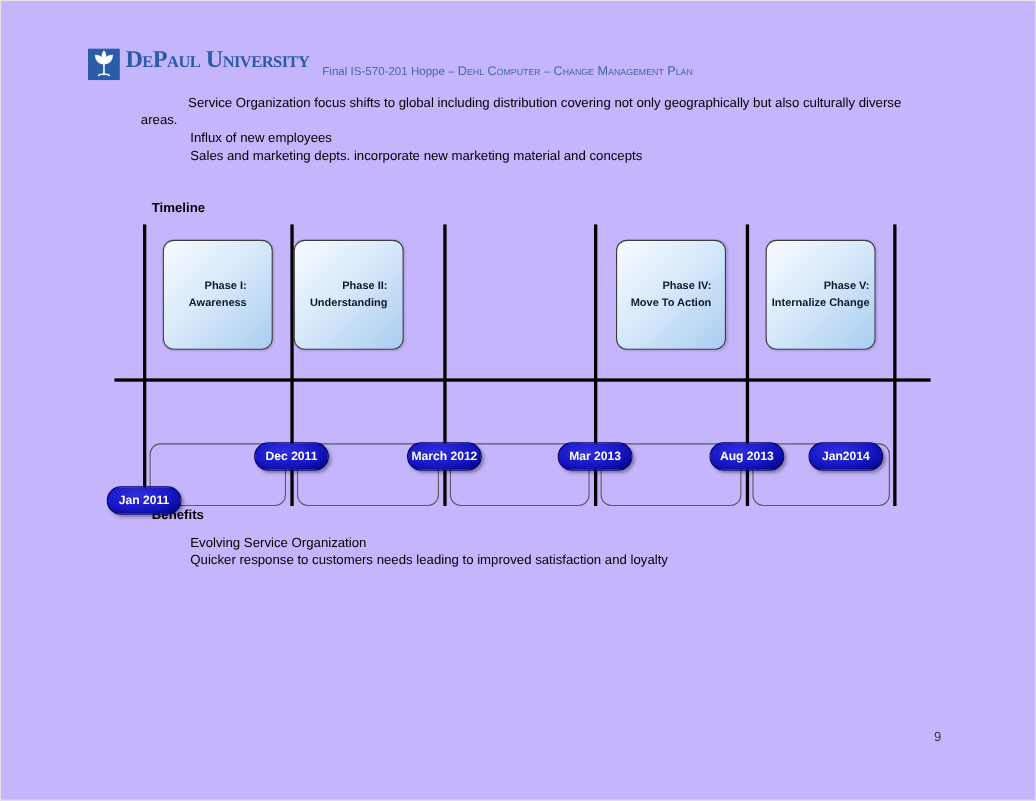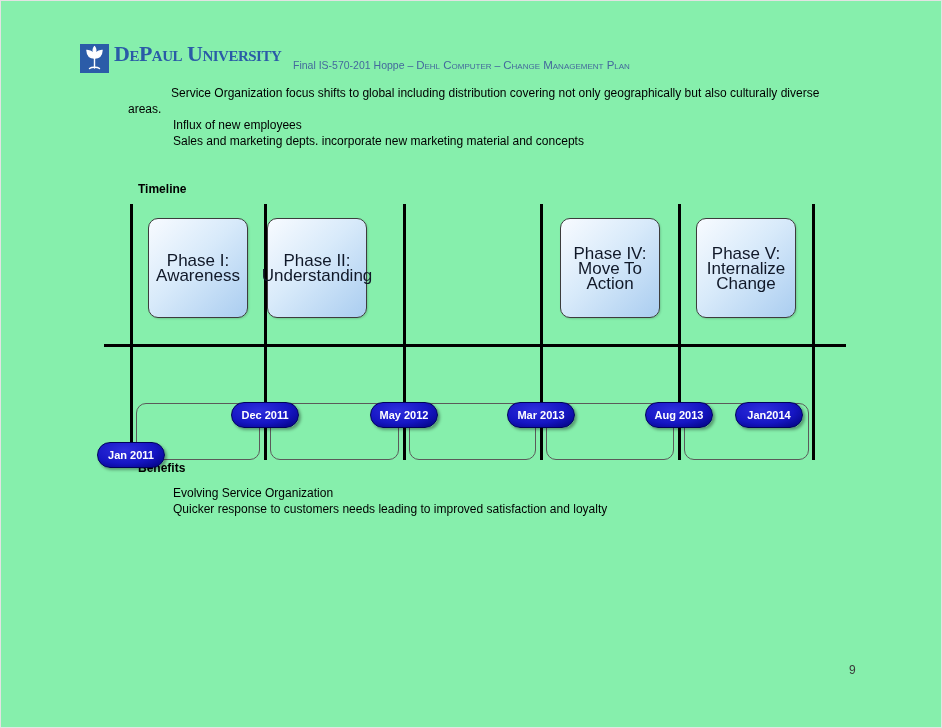--- a/index.html
+++ b/index.html
@@ -1,19 +1,19 @@
 <!DOCTYPE html>
 <html><head>
 <meta charset="utf-8">
 <style>
   html,body{margin:0;padding:0;background:#ffffff;}
   .page{
     position:relative;
     width:942px;height:728px;
-    background:#86efac;
+    background:#c4b5fd;
     font-family:"Liberation Sans", sans-serif;
     color:#000;
     overflow:hidden;
     border:1px solid #e3e3e3;
     box-sizing:border-box;
   }
   
   .logo-icon{position:absolute;left:79px;top:43px;width:29px;height:29px;}
   .wordmark{
     position:absolute;left:113px;top:40px;
@@ -49,21 +49,21 @@
     border:1px solid #3c3c3c;border-radius:10px;
     box-sizing:border-box;
     background:linear-gradient(135deg,#f8fbff 0%,#d8eafa 45%,#aacdf0 100%);
     display:flex;align-items:center;justify-content:center;
     box-shadow:1px 1px 2px rgba(0,0,0,0.15);
   }
   .phase-box.radial{
     background:radial-gradient(circle at 50% 45%,#f3f9ff 0%,#cbe3f8 45%,#99c5ef 100%);
   }
   .phase-label{
-    text-align:center;font-size:17px;font-weight:400;color:#101828;line-height:15px;
+    text-align:right;font-size:10px;font-weight:700;color:#101828;line-height:15px;
   }
   .bracket{
     position:absolute;top:402px;height:57px;
     border:1px solid #5a5a5a;border-radius:10px;
     box-sizing:border-box;background:transparent;
   }
   .pill{
     position:absolute;top:401px;width:68px;height:26px;
     border-radius:13px;
     background:radial-gradient(ellipse at 40% 30%,#2f2fde 0%,#1616c4 55%,#000078 100%);
@@ -146,21 +146,21 @@
   </div>
 
   <div class="bracket" style="left:135px;width:124px;"></div>
   <div class="bracket" style="left:269px;width:129px;"></div>
   <div class="bracket" style="left:408px;width:127px;"></div>
   <div class="bracket" style="left:545px;width:128px;"></div>
   <div class="bracket" style="left:683px;width:125px;"></div>
 
   <div class="pill" style="left:96px;margin-top:40px;">Jan 2011</div>
   <div class="pill" style="left:230px;">Dec 2011</div>
-  <div class="pill" style="left:369px;">May 2012</div>
+  <div class="pill" style="left:369px;">March 2012</div>
   <div class="pill" style="left:506px;">Mar 2013</div>
   <div class="pill" style="left:644px;">Aug 2013</div>
   <div class="pill" style="left:734px;">Jan2014</div>
 
   <div class="section-heading bn-heading">Benefits</div>
   <div class="benefits-list">
     <div class="ln">Evolving Service Organization</div>
     <div class="ln">Quicker response to customers needs leading to improved satisfaction and loyalty</div>
   </div>
 

